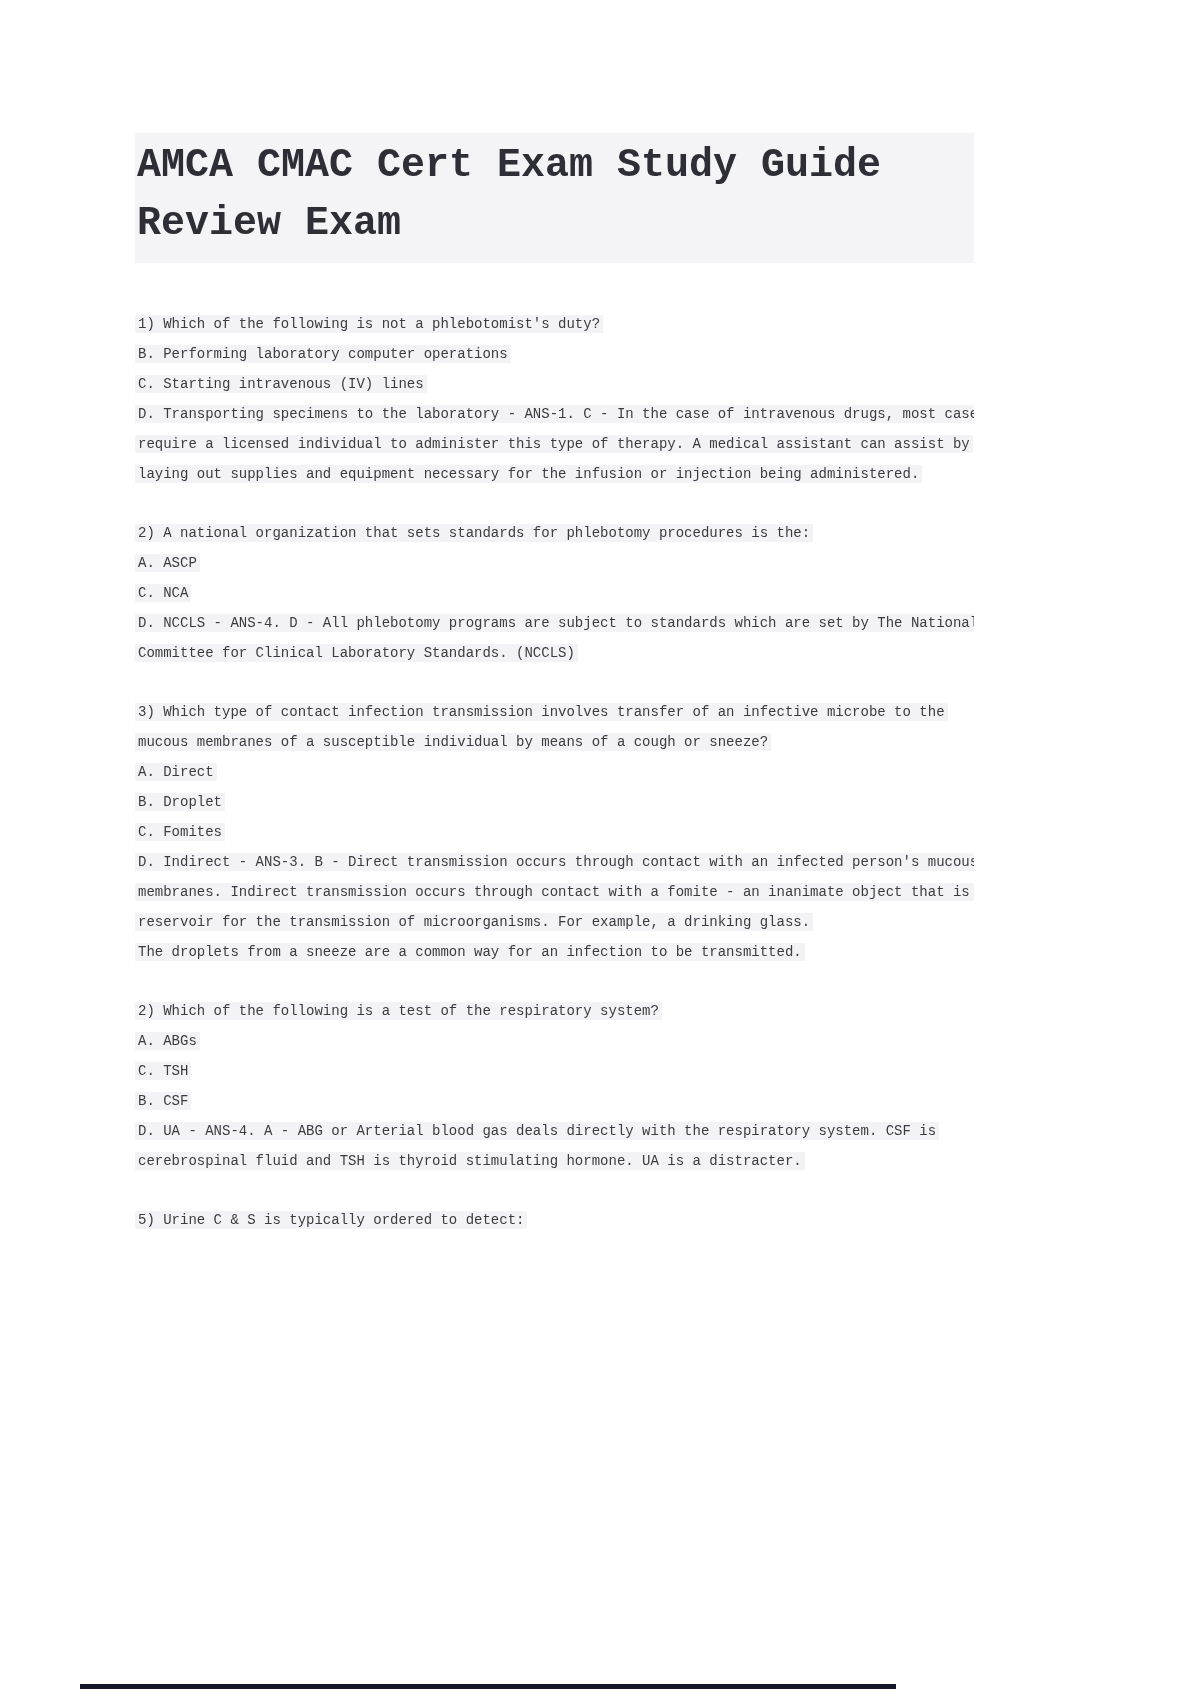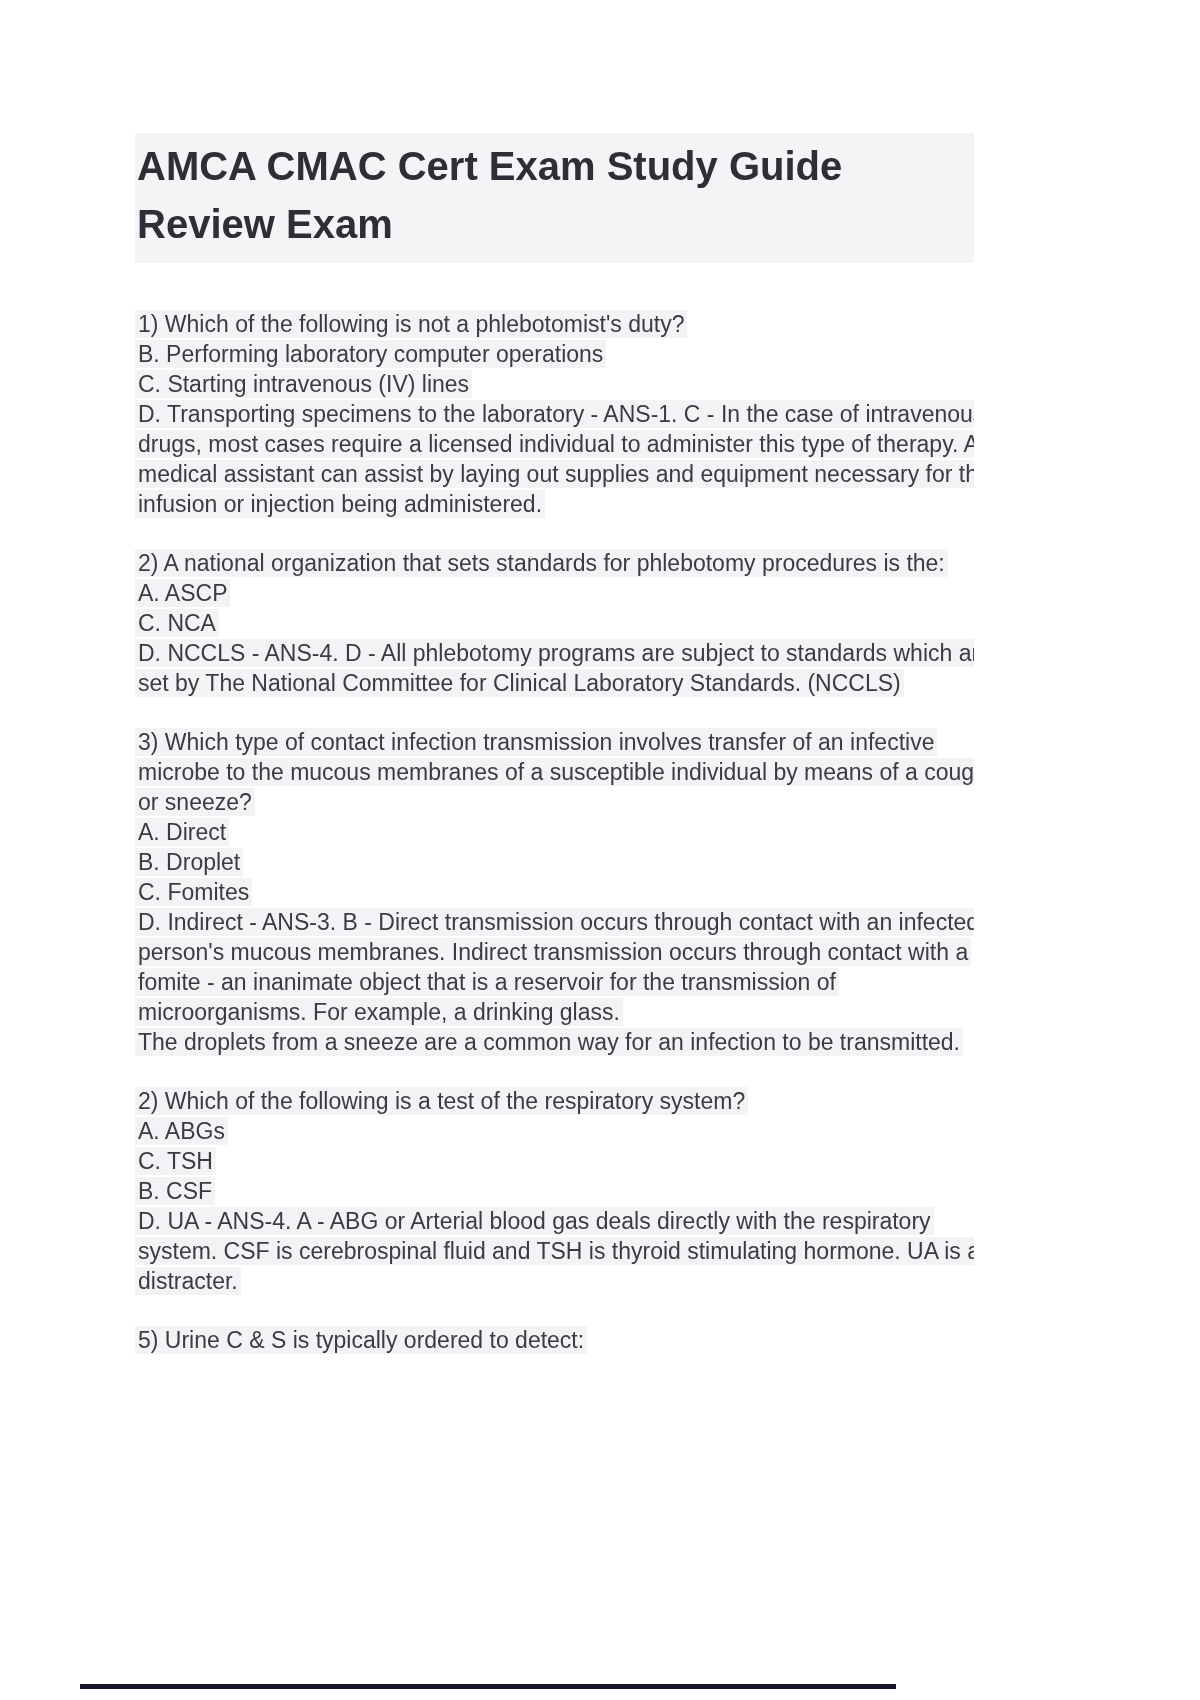--- a/index.html
+++ b/index.html
@@ -5,20 +5,21 @@
   * { box-sizing: border-box; }
   html, body { margin: 0; padding: 0; background: #ffffff; }
   body { font-family: "Liberation Sans", sans-serif; }
 
   .page {
     position: relative;
     width: 974px;
     height: 1700px;
     background: #ffffff;
     overflow: hidden;
+    font-family: Liberation Mono, monospace;
   }
 
   .content {
     position: absolute;
     left: 135px;
     top: 133px;
     width: 868px;
   }
 
   .doc-title {
@@ -29,21 +30,21 @@
     color: #2e2e36;
     line-height: 58px;
     background: #f4f4f7;
   }
   .title-line { display: block; }
 
   .question-block { margin: 0 0 29px 0; }
 
   .line {
     margin: 0;
-    font-size: 23px;
+    font-size: 14px;
     line-height: 30px;
     color: #3b3b41;
   }
 
   .hl {
     background: #f3f3f6;
     padding: 1px 3px;
     -webkit-box-decoration-break: clone;
     box-decoration-break: clone;
   }

